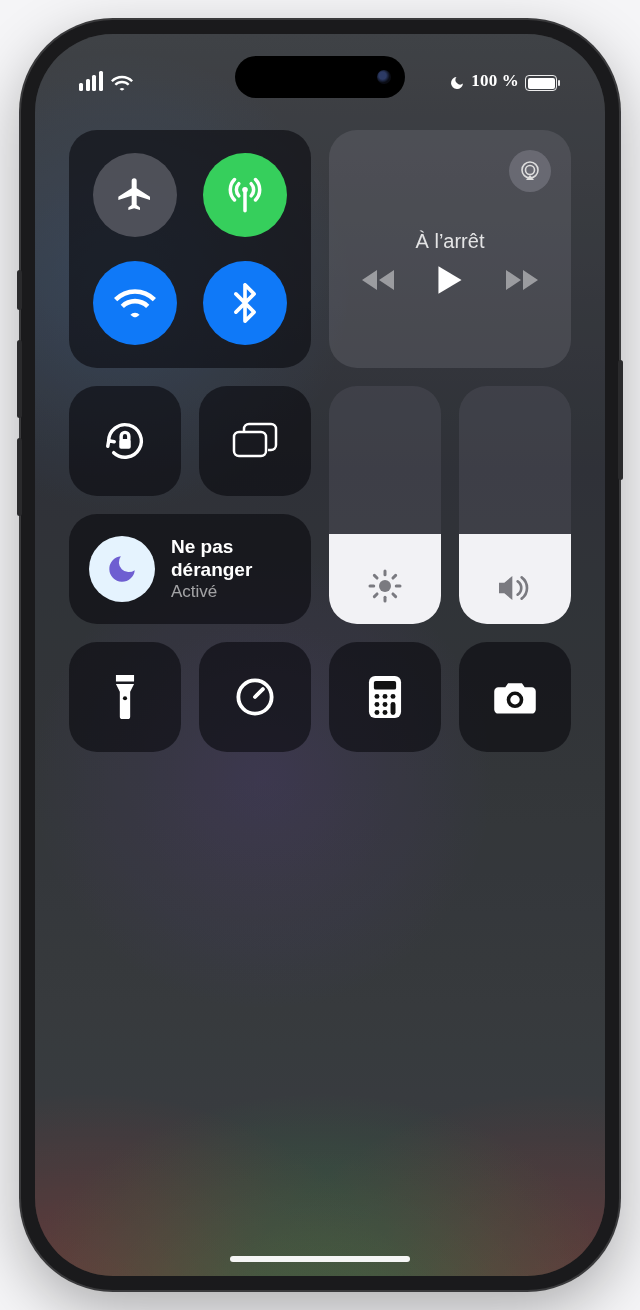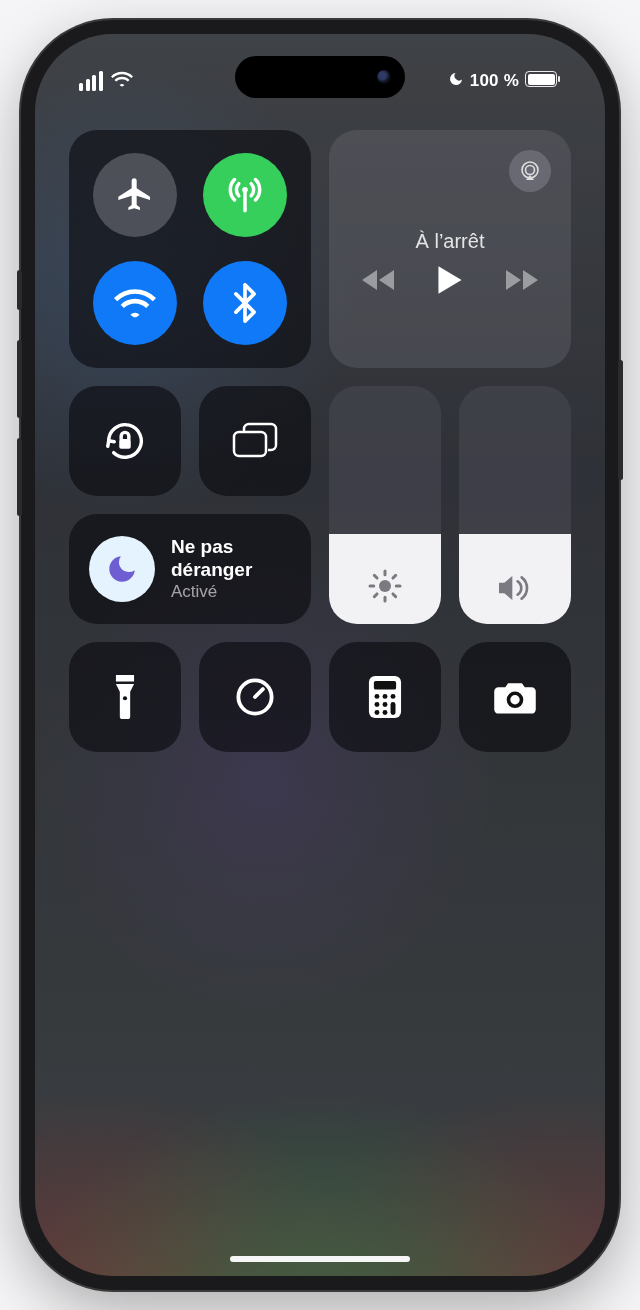--- a/index.html
+++ b/index.html
@@ -58,21 +58,21 @@
   .island::after{
     content:""; position:absolute; right:14px; top:50%; transform:translateY(-50%);
     width:14px; height:14px; border-radius:50%;
     background: radial-gradient(circle at 40% 40%, #2b3a66 0 30%, #0a0c14 60%);
   }
   .status {
     position:absolute; top:32px; left:0; right:0; height:30px;
     display:flex; justify-content:space-between; align-items:center;
     padding: 0 48px 0 44px; color:#fff; z-index:9;
   }
-  .status .left, .status .right { display:flex; align-items:flex-start; gap:8px; }
+  .status .left, .status .right { display:flex; align-items:flex-end; gap:8px;font-family:Liberation Serif, serif; }
   .status .right { gap:6px; }
   .battery-txt { font-size:17px; font-weight:600; letter-spacing:.2px; }
   .bars { display:flex; align-items:flex-end; gap:2.5px; }
   .bars span { width:4px; background:#fff; border-radius:1.5px; }
   .bars span:nth-child(1){height:8px;} .bars span:nth-child(2){height:12px;}
   .bars span:nth-child(3){height:16px;} .bars span:nth-child(4){height:20px;}
   .battery {
     width:32px; height:16px; border:1.5px solid rgba(255,255,255,.9);
     border-radius:4px; position:relative;
   }

